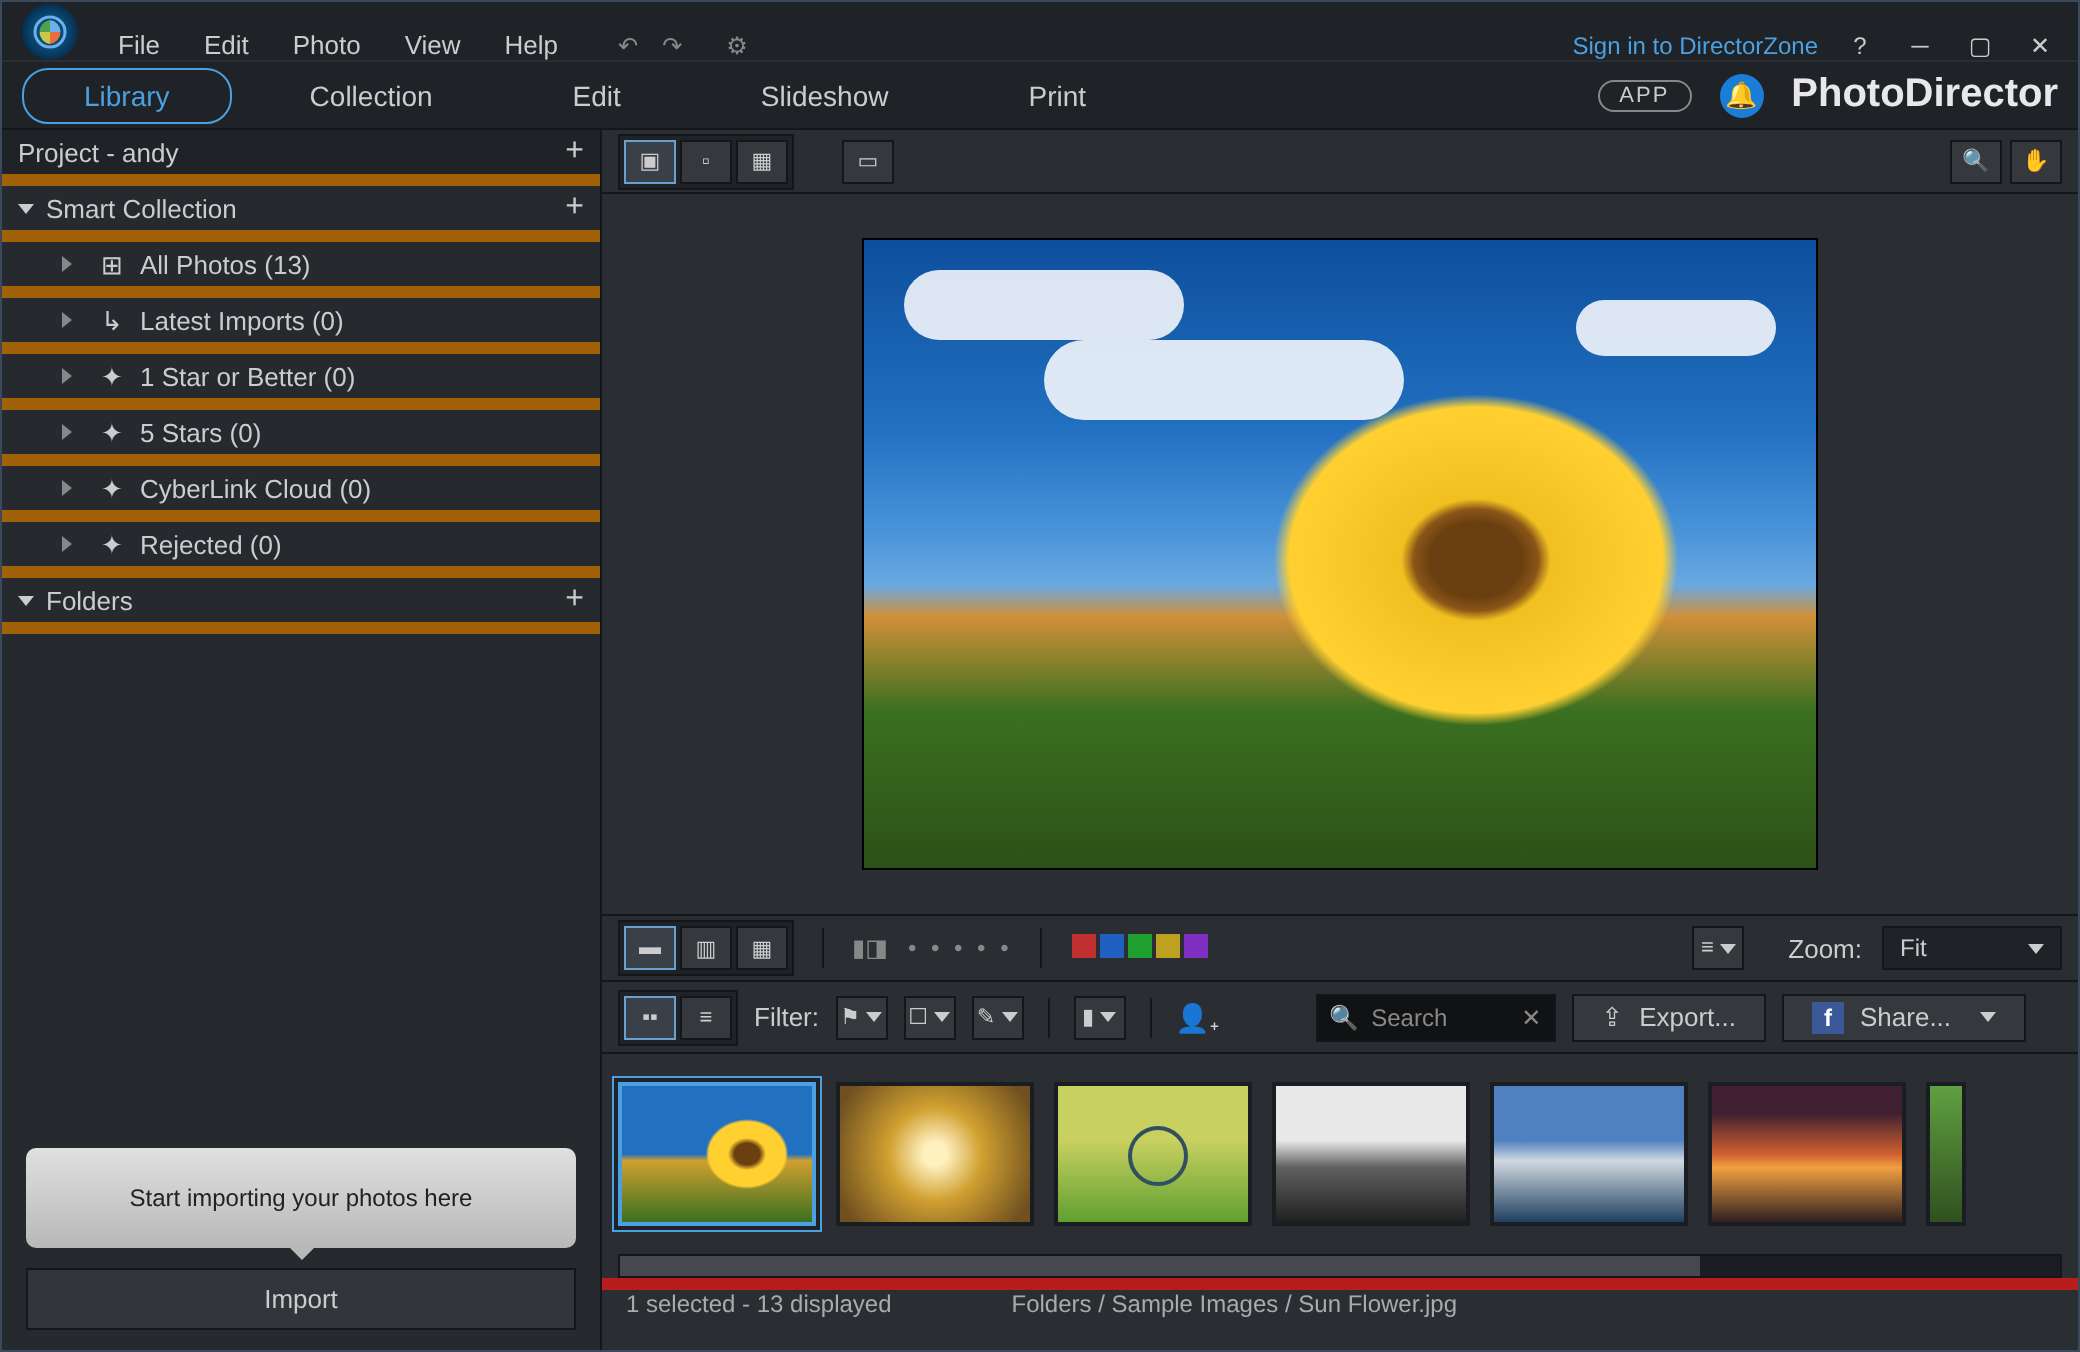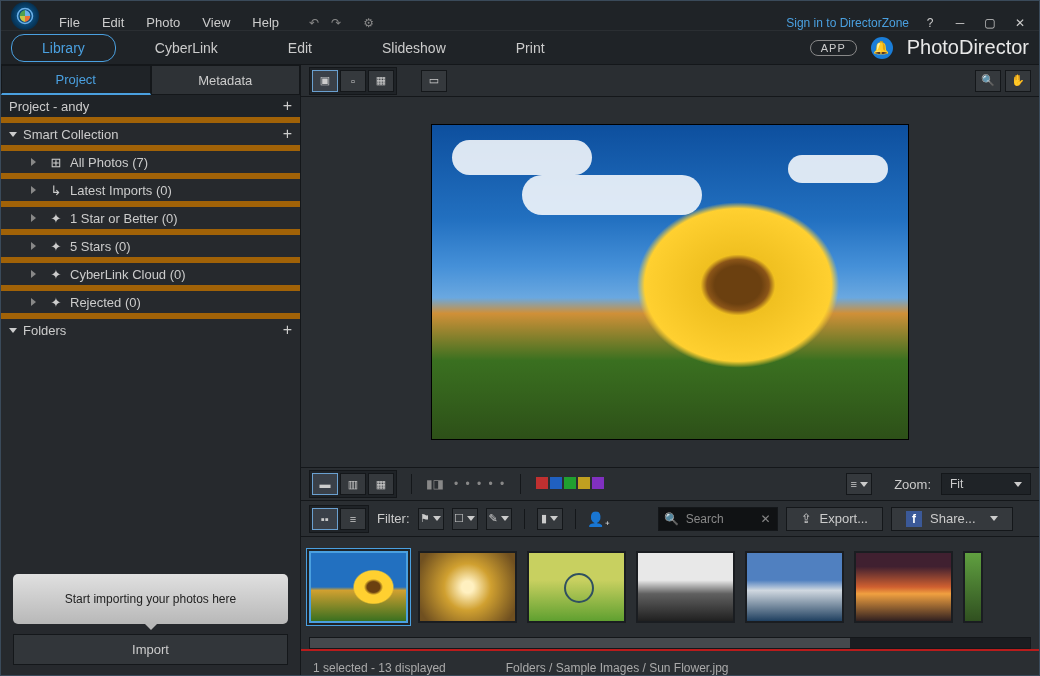--- a/index.html
+++ b/index.html
@@ -14,21 +14,21 @@
 .tb-right{margin-left:auto;display:flex;align-items:center;gap:12px}
 .signin{color:#4aa0e0;font-size:12px}
 .winbtn{width:18px;height:14px;display:flex;align-items:center;justify-content:center;color:#ccc;cursor:pointer}
 .modebar{height:34px;display:flex;align-items:center;padding:0 10px;background:#1f2327;border-bottom:1px solid #14171a}
 .mode-tabs{display:flex;gap:0}
 .mode-tab{padding:5px 30px;font-size:14px;color:#ccc;cursor:pointer;border:1px solid transparent;border-radius:13px;margin-right:8px}
 .mode-tab.active{color:#4aa0e0;border-color:#4aa0e0}
 .mode-right{margin-left:auto;display:flex;align-items:center;gap:14px}
 .app-pill{border:1px solid #888;border-radius:11px;padding:1px 10px;font-size:11px;letter-spacing:1px}
 .bell{width:22px;height:22px;border-radius:50%;background:#1a7dd8;display:flex;align-items:center;justify-content:center;color:#fff;font-size:13px}
-.brand{font-size:20px;color:#e8e8e8;font-weight:400}
+.brand{font-size:20px;color:#e8e8e8;font-weight:700}
 .body{flex:1;display:flex;overflow:hidden}
 .sidebar{width:300px;background:#26292d;border-right:1px solid #14171a;display:flex;flex-direction:column}
 .side-tabs{display:flex;height:30px}
 .side-tab{flex:1;display:flex;align-items:center;justify-content:center;font-size:13px;background:#2e3236;border:1px solid #14171a;cursor:pointer}
 .side-tab.active{color:#4aa0e0;border-bottom:2px solid #4aa0e0;background:#1f2327}
 .tree{flex:1;overflow:auto}
 .tree-row{display:flex;align-items:center;height:28px;padding:0 8px;font-size:13px;cursor:pointer;border-bottom:6px solid #a16207}
 .tree-row.header{background:#1f2327;font-size:13px}
 .tri{width:0;height:0;margin-right:6px}
 .tri.right{border-left:5px solid #888;border-top:4px solid transparent;border-bottom:4px solid transparent}
@@ -55,21 +55,21 @@
 .zoom-sel{width:90px;height:22px;background:#1f2327;border:1px solid #14171a;padding:2px 8px;display:flex;align-items:center;justify-content:space-between;font-size:12px}
 .filterbar{display:flex;align-items:center;padding:4px 8px;gap:8px;border-bottom:1px solid #14171a;height:36px}
 .filter-lbl{font-size:13px}
 .searchbox{width:120px;height:24px;background:#101214;border:1px solid #14171a;display:flex;align-items:center;padding:0 6px;gap:6px;color:#888;font-size:12px}
 .actbtn{height:24px;padding:0 14px;background:#35393d;border:1px solid #14171a;display:flex;align-items:center;gap:8px;font-size:13px;cursor:pointer}
 .thumbs{height:100px;display:flex;align-items:center;padding:8px;gap:10px;overflow:hidden}
 .thumb{width:99px;height:72px;border:2px solid #1a1d21;background:#444;cursor:pointer;position:relative;overflow:hidden}
 .thumb.sel{border:2px solid #4aa0e0;box-shadow:0 0 0 2px #1f2327,0 0 0 3px #4aa0e0}
 .scroll{height:12px;margin:0 8px;background:#1a1d21;border:1px solid #14171a;position:relative}
 .scroll-thumb{position:absolute;left:0;top:0;height:100%;width:75%;background:#45494d}
-.status{height:26px;display:flex;align-items:flex-end;padding:0 12px;font-size:12px;color:#aaa;gap:60px;border-top:2px solid #b91c1c}
+.status{height:36px;display:flex;align-items:flex-start;padding:0 12px;font-size:12px;color:#aaa;gap:60px;border-top:6px solid #b91c1c}
 .dd-caret{width:0;height:0;border-left:4px solid transparent;border-right:4px solid transparent;border-top:5px solid #ccc;margin-left:3px}
 .sep{width:1px;height:20px;background:#14171a;margin:0 4px}
 .dots{color:#888;letter-spacing:2px}
 .fb{width:16px;height:16px;background:#3b5998;color:#fff;display:flex;align-items:center;justify-content:center;font-weight:bold;font-size:12px}
 .sidebar-spacer{flex:1}
 </style>
 </head>
 <body>
 
 <div class="win">
@@ -100,52 +100,48 @@
       <span class="winbtn">?</span>
       <span class="winbtn">─</span>
       <span class="winbtn">▢</span>
       <span class="winbtn">✕</span>
     </div>
   </div>
 
   <div class="modebar">
     <div class="mode-tabs">
       <div class="mode-tab active">Library</div>
-      <div class="mode-tab">CyberLink</div>
+      <div class="mode-tab">Collection</div>
       <div class="mode-tab">Edit</div>
       <div class="mode-tab">Slideshow</div>
       <div class="mode-tab">Print</div>
     </div>
     <div class="mode-right">
       <div class="app-pill">APP</div>
       <div class="bell">🔔</div>
       <div class="brand">PhotoDirector</div>
     </div>
   </div>
 
   <div class="body">
     <div class="sidebar">
-      <div class="side-tabs">
-        <div class="side-tab active">Project</div>
-        <div class="side-tab">Metadata</div>
-      </div>
       <div class="tree">
         <div class="tree-row header">
             <span>Project - andy</span>
             <span class="plus">+</span>
           </div>
         <div class="tree-row">
             <span class="tri down"></span>
             <span>Smart Collection</span>
             <span class="plus">+</span>
           </div>
         <div class="tree-row indent1">
             <span class="tri right"></span>
             <span class="tree-icon">⊞</span>
-            <span>All Photos (7)</span>
+            <span>All Photos (13)</span>
           </div>
         <div class="tree-row indent1">
             <span class="tri right"></span>
             <span class="tree-icon">↳</span>
             <span>Latest Imports (0)</span>
           </div>
         <div class="tree-row indent1">
             <span class="tri right"></span>
             <span class="tree-icon">✦</span>
             <span>1 Star or Better (0)</span>

